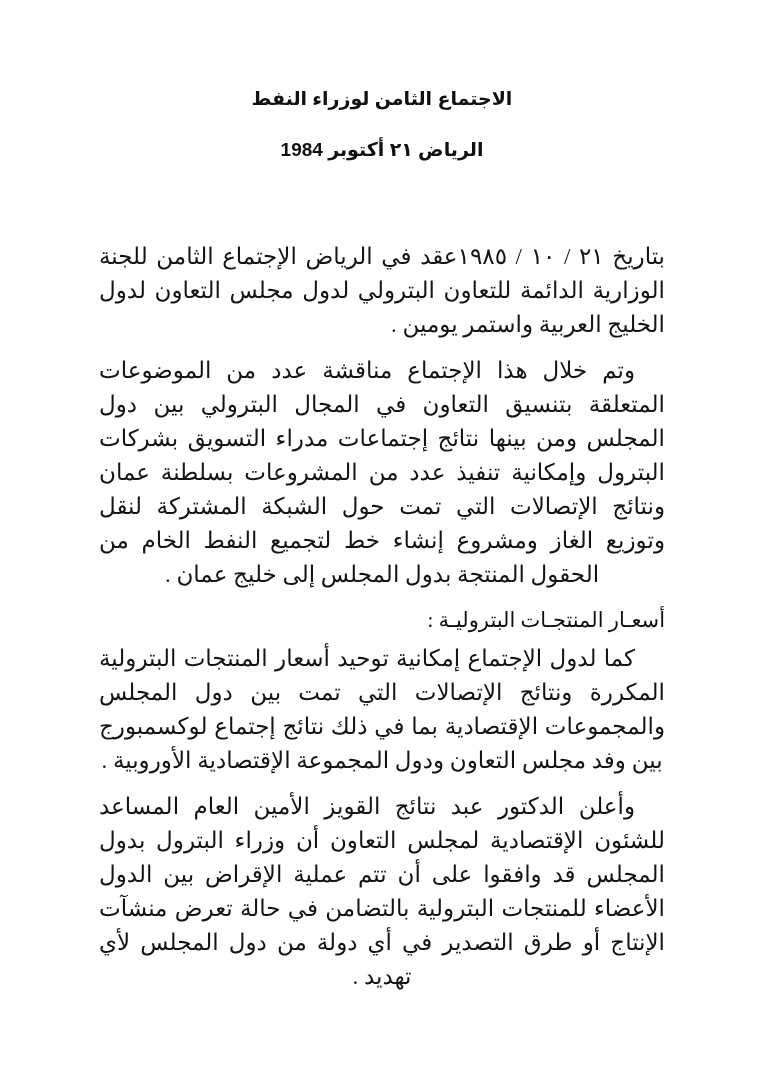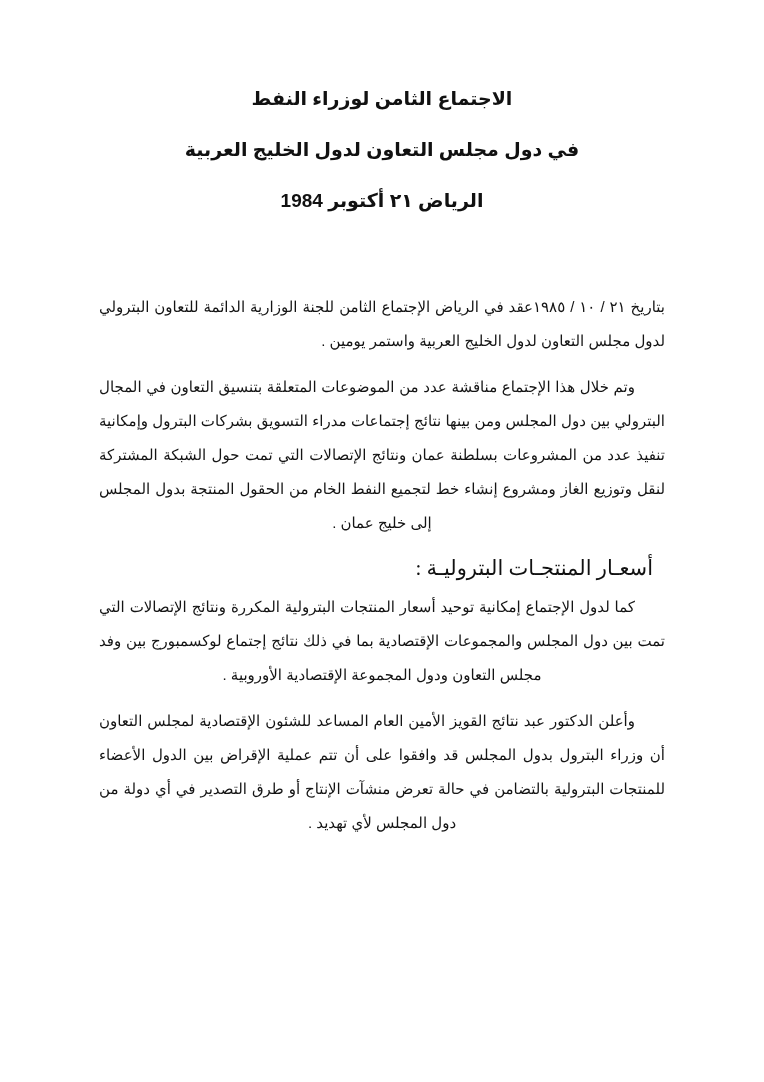--- a/index.html
+++ b/index.html
@@ -42,59 +42,58 @@
   }
 
   
   .body-wrap {
     margin: 0 auto;
     width: 566px;
     margin-top: 78px;
   }
   p.para {
     margin: 0 0 0 0;
-    font-family: Liberation Sans, sans-serif;
-    font-size: 15px;
+    font-family: Liberation Serif, serif;
+    font-size: 23px;
     line-height: 34px;
     text-align: justify;
     text-align-last: center;
     color: #141414;
     letter-spacing: 0px;
   }
   p.para + p.para {
     margin-top: 12px;
   }
   p.indent {
     text-indent: 30px;
   }
   .section-title {
     font-family: "Liberation Serif", "DejaVu Serif", serif;
     font-size: 21px;
     line-height: 40px;
-    margin: 8px 12px 2px 0;
+    margin: 8px 0 2px 0;
     text-align: right;
     color: #111;
   }
 
   
   p.para.lastcenter {
     text-align-last: center;
   }
   p.para.lastright {
     text-align-last: right;
   }
 </style>
 </head>
 <body>
 
 <div class="page">
 
   <div class="heading">
     <div class="heading-line">الاجتماع الثامن لوزراء النفط</div>
-    <div class="heading-line">في دول مجلس التعاون لدول الخليج العربية</div>
     <div class="heading-line">الرياض ٢١ أكتوبر 1984</div>
   </div>
 
   <div class="body-wrap">
 
     <p class="para lastright">بتاريخ ٢١ / ١٠ / ١٩٨٥عقد في الرياض الإجتماع الثامن للجنة الوزارية الدائمة للتعاون البترولي لدول مجلس التعاون لدول الخليج العربية واستمر يومين .</p>
 
     <p class="para indent lastcenter">وتم خلال هذا الإجتماع مناقشة عدد من الموضوعات المتعلقة بتنسيق التعاون في المجال البترولي بين دول المجلس ومن بينها نتائج إجتماعات مدراء التسويق بشركات البترول وإمكانية تنفيذ عدد من المشروعات بسلطنة عمان ونتائج الإتصالات التي تمت حول الشبكة المشتركة لنقل وتوزيع الغاز ومشروع إنشاء خط لتجميع النفط الخام من الحقول المنتجة بدول المجلس إلى خليج عمان .</p>
 
     <div class="section-title">أسعـار المنتجـات البتروليـة :</div>

